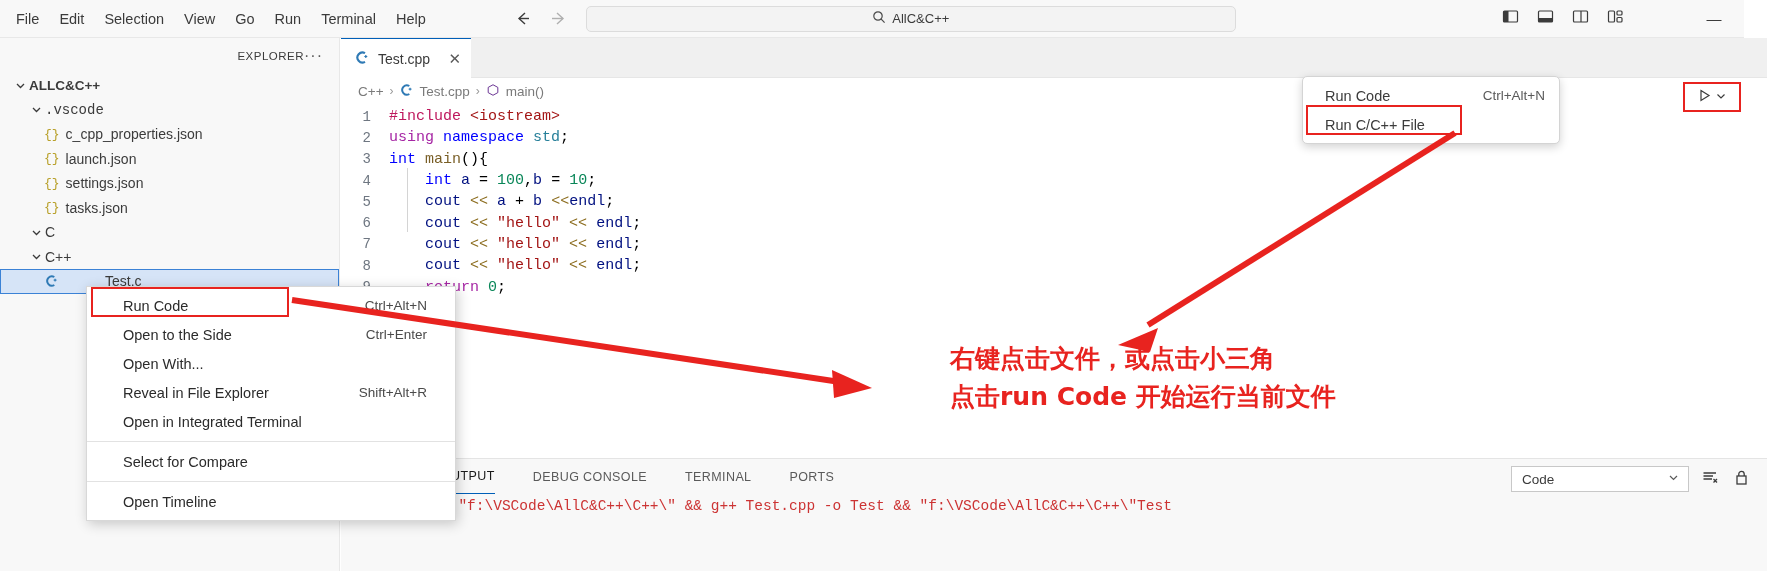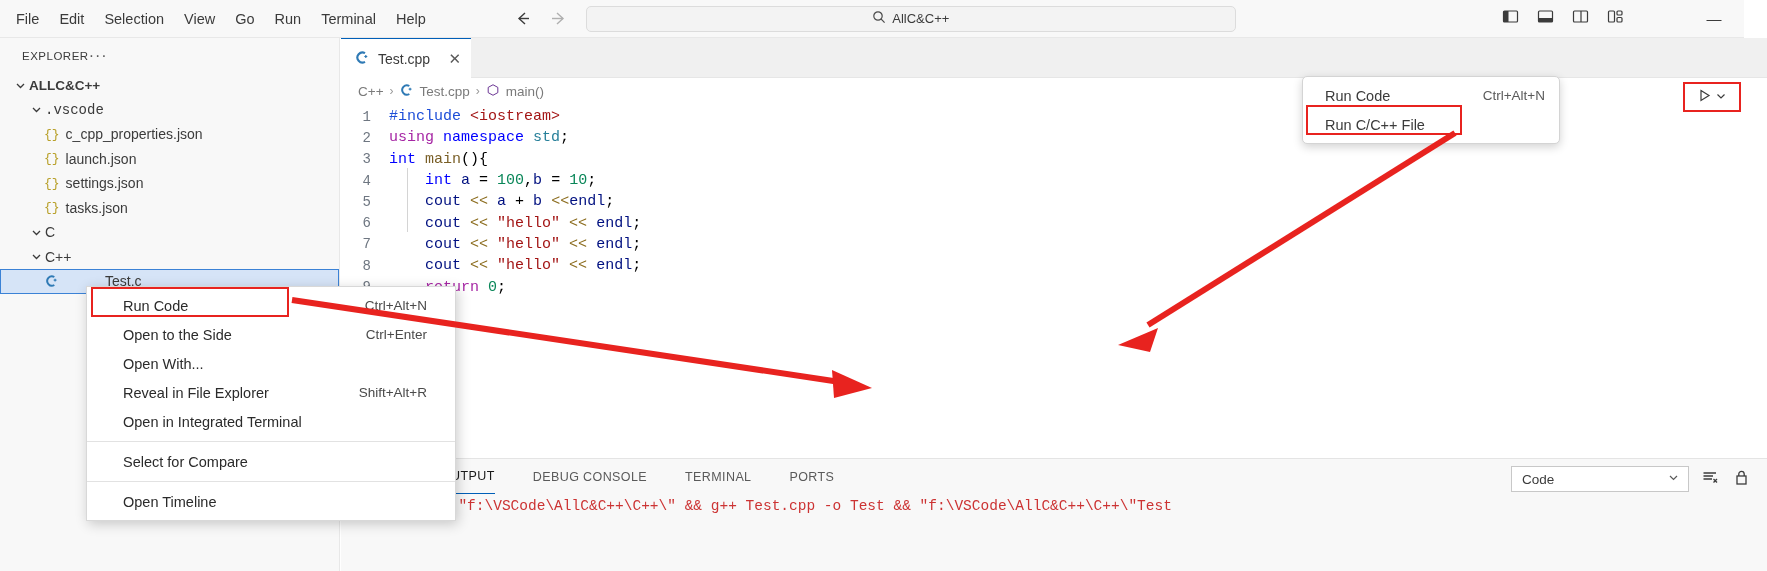--- a/index.html
+++ b/index.html
@@ -35,21 +35,21 @@
   .layout-icons { position: absolute; right: 120px; display: flex; align-items: center; gap: 18px; }
   .win-controls { position: absolute; right: 10px; display: flex; align-items: center; gap: 6px; }
   .win-btn { width: 40px; height: 30px; display: flex; align-items: center; justify-content: center; }
 
   
   .sidebar {
     position: absolute; top: 38px; left: 0; width: 340px; height: 533px;
     background: #f8f8f8; border-right: 1px solid #e8e8e8;
   }
   .sb-header {
-    height: 35px; display: flex; align-items: center; justify-content: flex-start;
+    height: 35px; display: flex; align-items: center; justify-content: flex-end;
     padding: 0 16px 0 22px;
   }
   .sb-title { font-size: 11.5px; letter-spacing: .5px; color: #3b3b3b; }
   .sb-dots { font-size: 16px; color: #5a5a5a; letter-spacing: 1px; line-height: 10px; }
 
   .tree-row {
     height: 24.5px; display: flex; align-items: center; font-size: 14px;
     color: #3b3b3b; white-space: nowrap; cursor: default; position: relative;
   }
   .tree-row.selected { background: #d6e4f7; border: 1px solid #3b82d6; gap: 40px; }
@@ -76,21 +76,21 @@
 
   .code { position: relative; padding-top: 2px; font-family: "Liberation Mono", monospace; font-size: 15px; }
   .code-line { height: 21.3px; display: flex; align-items: center; }
   .ln { width: 48px; text-align: right; color: #6e7681; font-size: 14px; padding-right: 18px; }
   .ctext { white-space: pre; }
   .guide { position: absolute; left: 66px; top: 64px; width: 1px; height: 64px; background: #d4d4d4; }
 
   .k-pink { color: #a626a4; }
   .k-blue { color: #0000ff; }
   .k-str  { color: #a31515; }
-  .k-inc  { color: #1d4ed8; }
+  .k-inc  { color: #be185d; }
   .k-ident{ color: #001080; }
   .k-num  { color: #098658; }
   .k-op   { color: #8c6d1f; }
   .k-fn   { color: #795e26; }
   .k-plain{ color: #000000; }
   .k-teal { color: #267f99; }
 
   
   .run-btn-box {
     position: absolute; top: 44px; right: 26px; width: 58px; height: 30px;
@@ -472,14 +472,18 @@
     </div>
   <div class="ctx-highlight-box"></div>
 
   <svg class="overlay">
     <line x1="1455" y1="133" x2="1148" y2="325" stroke="#e8231f" stroke-width="6"></line>
     <polygon points="1118,345 1158,328 1150,352" fill="#e8231f"></polygon>
     <line x1="292" y1="300" x2="840" y2="382" stroke="#e8231f" stroke-width="6"></line>
     <polygon points="872,388 832,370 834,398" fill="#e8231f"></polygon>
   </svg>
 
+  <div class="annot">
+    <div>右键点击文件，或点击小三角</div>
+    <div>点击run Code 开始运行当前文件</div>
+  </div>
 
 </div>
 
 </body></html>

